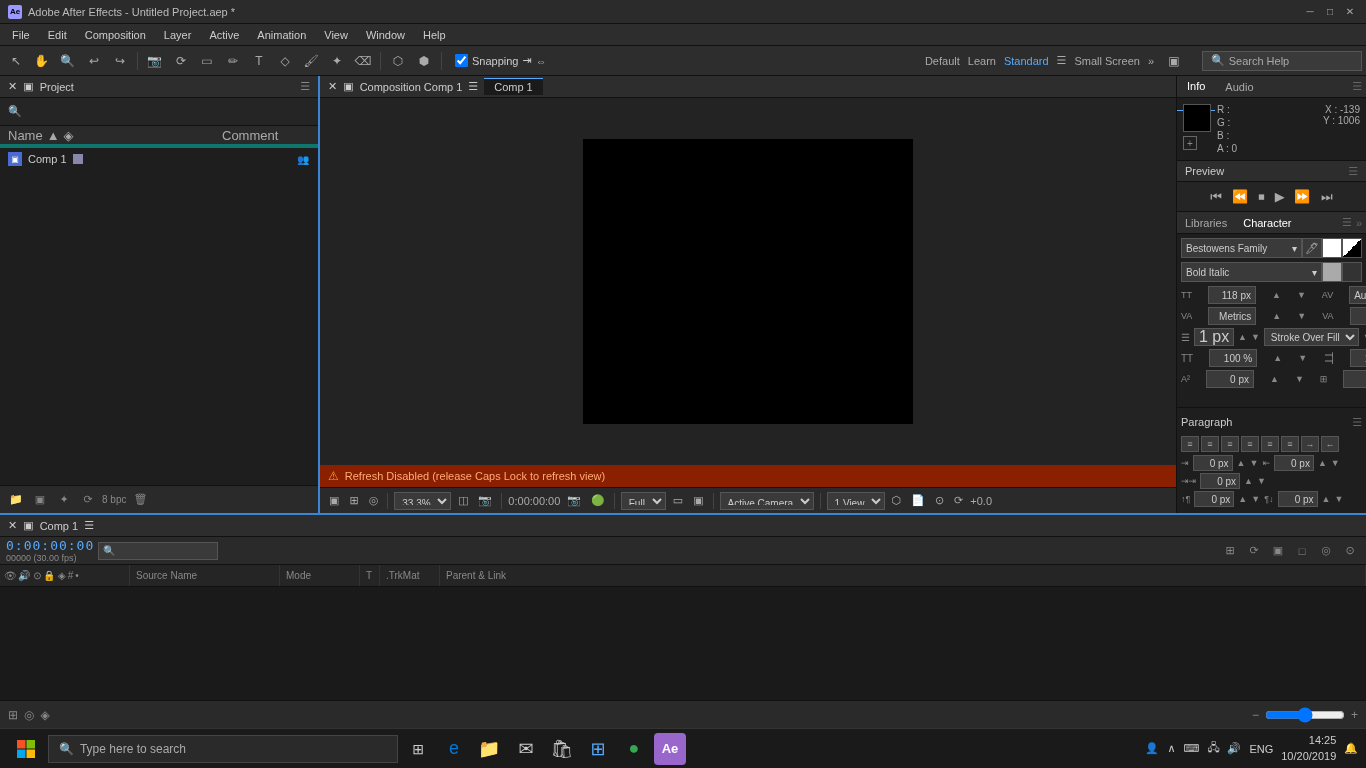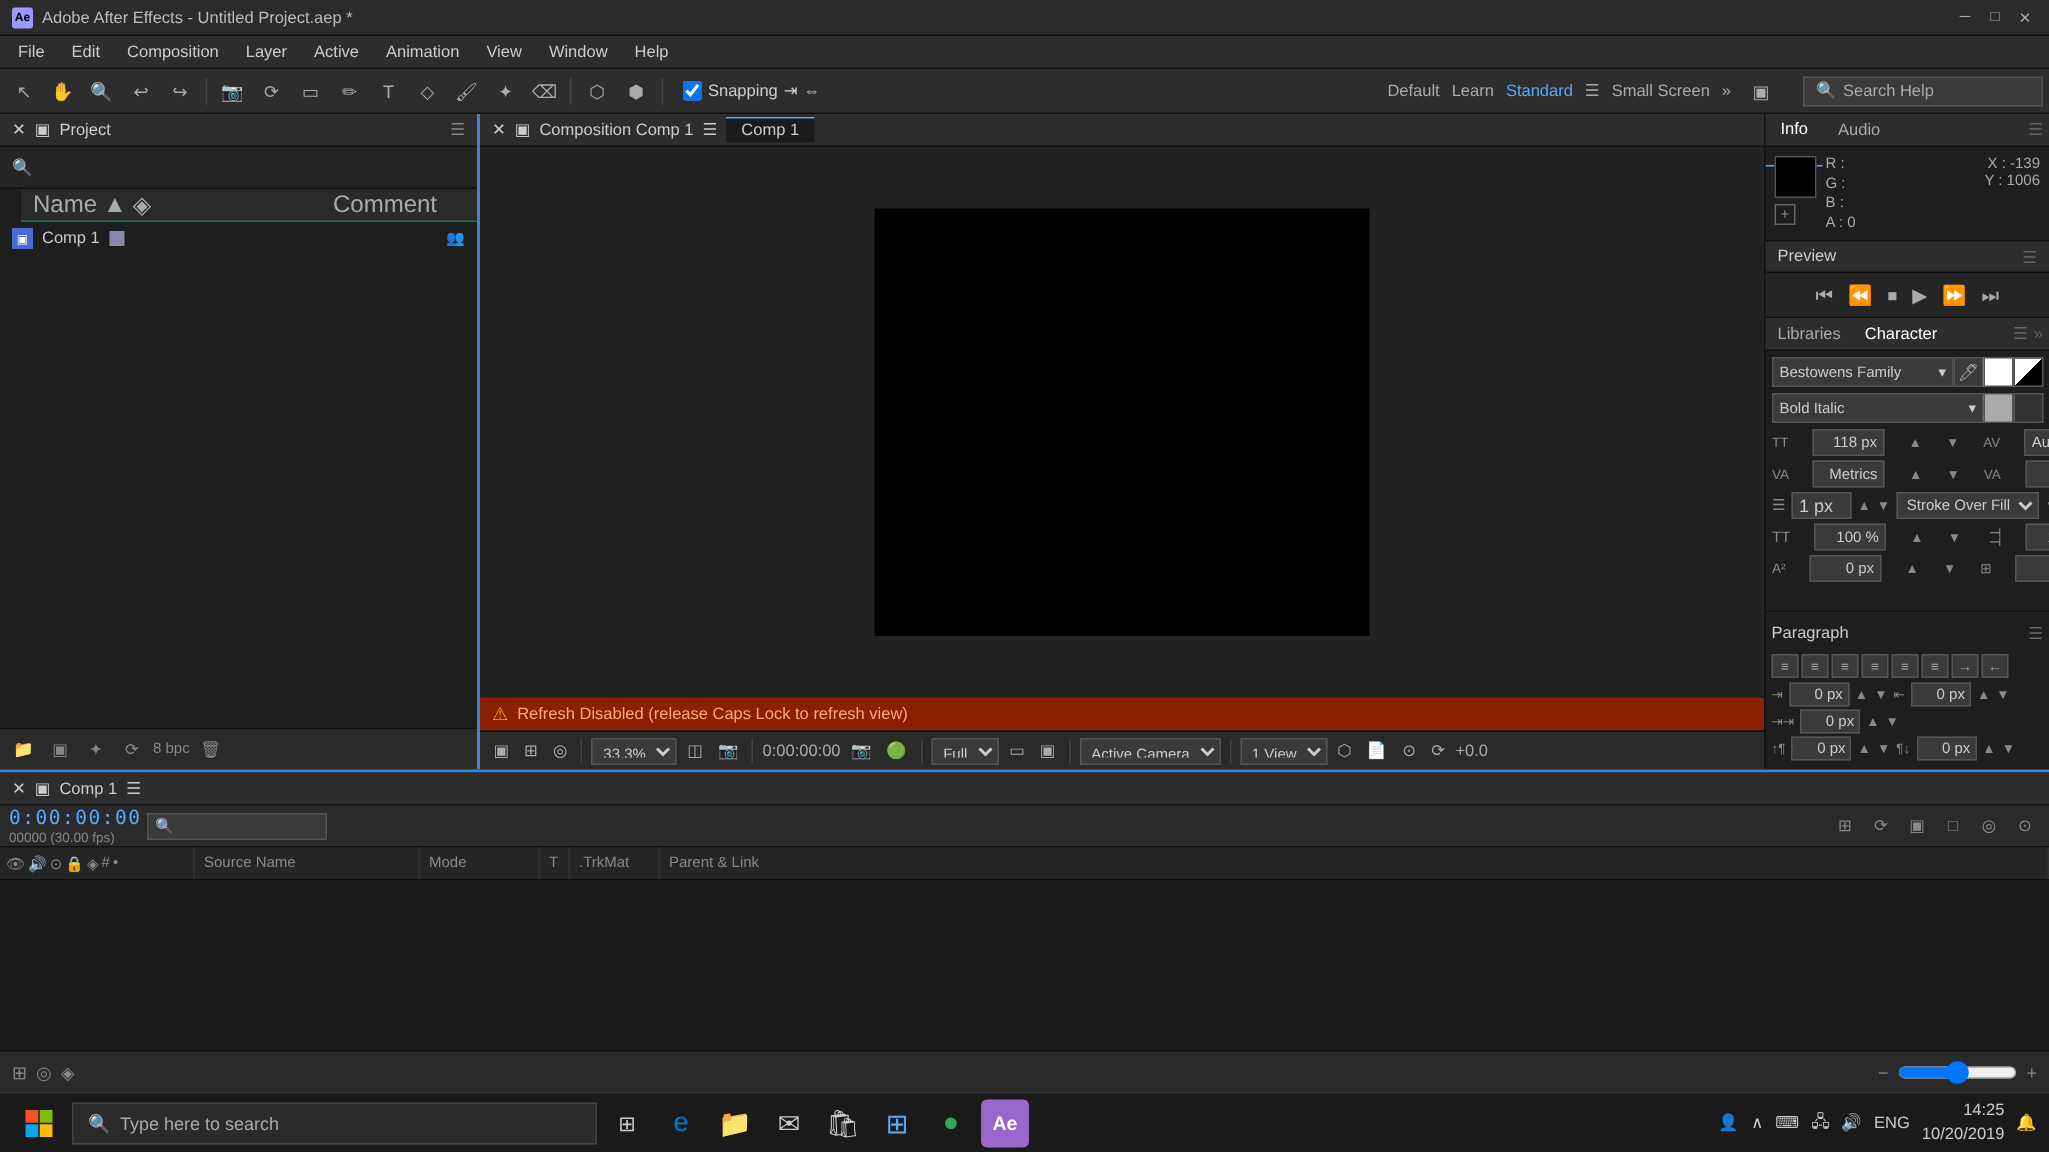--- a/index.html
+++ b/index.html
@@ -184,24 +184,23 @@
       color: #ccc;
       font-size: 11px;
       flex: 1;
     }
 
     #project-columns {
       height: 22px;
       background: #2a2a2a;
       display: flex;
       align-items: center;
-      border-bottom: 1px solid #0f766e;
-      font-size: 16px;
-      color: #aaa;
-      margin-left: 14px;
+      border-bottom: 4px solid #0f766e;
+      font-size: 13px;
+      color: #aaa;
     }
     .col-name {
       flex: 1;
       padding: 0 8px;
       display: flex;
       align-items: center;
       gap: 4px;
     }
     .col-comment {
       width: 100px;
@@ -532,21 +531,21 @@
       display: flex;
       align-items: center;
       gap: 4px;
       margin-bottom: 3px;
     }
     .char-stroke-input {
       width: 40px;
       background: #3a3a3a;
       border: 1px solid #555;
       color: #ccc;
-      font-size: 12px;
+      font-size: 16px;
       height: 18px;
       padding: 0 4px;
     }
     .char-stroke-select {
       flex: 1;
       background: #3a3a3a;
       border: 1px solid #555;
       color: #ccc;
       font-size: 10px;
       height: 18px;

